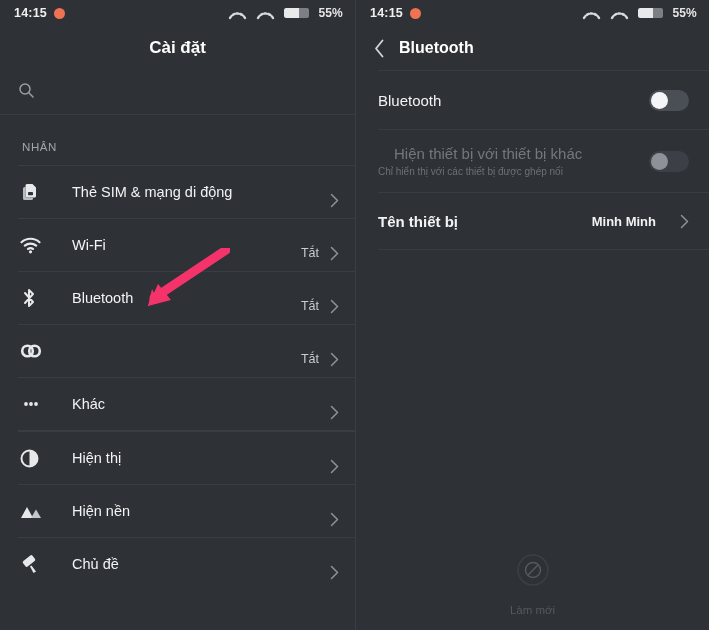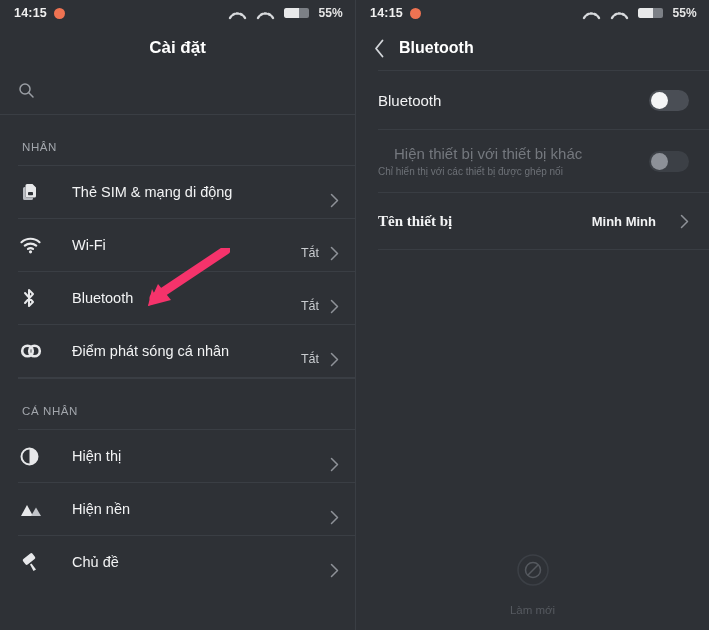--- a/index.html
+++ b/index.html
@@ -79,21 +79,21 @@
   }
   .bt-back { color:#d3d6da; display:flex; align-items:center; cursor:pointer; }
   .bt-title { font-size:16px; font-weight:bold; color:#ffffff; }
 
   .r-row {
     position:relative; min-height:56px; display:flex; align-items:center;
     padding:0 20px 0 22px;
   }
   .r-texts { display:flex; flex-direction:column; gap:4px; }
   .r-title { font-size:15px; color:#f2f3f4; }
-  .r-title.bold { font-weight:bold;font-family:Liberation Serif, serif; }
+  .r-title.bold { font-weight:bold; }
   .r-title.dim { color:#74787e;margin-left:16px; }
   .r-sub { font-size:10px; color:#6d7177; }
   .r-right { margin-left:auto; display:flex; align-items:center; gap:24px; }
   .r-value { font-size:13px; color:#f2f3f4; font-weight:bold; }
 
   .toggle {
     width:40px; height:21px; border-radius:11px;
     background:#4a4e55; position:relative; cursor:pointer;
   }
   .toggle .knob {
@@ -217,35 +217,52 @@
     </div>
     <div class="hr hr-inset"></div>
 
     <div class="row">
       <span class="row-icon">
         <svg width="22" height="18" viewBox="0 0 22 18">
           <circle cx="7.5" cy="9" r="5.3" fill="none" stroke="#e7e8ea" stroke-width="2.6"></circle>
           <circle cx="14.5" cy="9" r="5.3" fill="none" stroke="#e7e8ea" stroke-width="2.6"></circle>
         </svg>
       </span>
-      <span class="row-label">Điểm phát sóng cá nhân</span>
       <span class="row-right">
         <span class="row-value">Tắt</span>
         <span class="chev">
           <svg width="9" height="15" viewBox="0 0 9 15">
               <polyline points="1.5,1.5 7.5,7.5 1.5,13.5" fill="none" stroke="#8e9298" stroke-width="1.5" stroke-linecap="round" stroke-linejoin="round"></polyline>
             </svg>
         </span>
       </span>
     </div>
     <div class="hr hr-inset"></div>
 
-    <div class="hr hr-inset"></div>
-
-    <div class="group-label">CÁ NHÂN</div>
+    <div class="row">
+      <span class="row-icon">
+        <svg width="22" height="12" viewBox="0 0 22 12">
+          <rect x="1" y="2.5" width="20" height="7" rx="3.5" fill="#2e3136"></rect>
+          <circle cx="6" cy="6" r="1.9" fill="#e7e8ea"></circle>
+          <circle cx="11" cy="6" r="1.9" fill="#e7e8ea"></circle>
+          <circle cx="16" cy="6" r="1.9" fill="#e7e8ea"></circle>
+        </svg>
+      </span>
+      <span class="row-label">Khác</span>
+      <span class="row-right">
+        <span class="row-value"></span>
+        <span class="chev">
+          <svg width="9" height="15" viewBox="0 0 9 15">
+              <polyline points="1.5,1.5 7.5,7.5 1.5,13.5" fill="none" stroke="#8e9298" stroke-width="1.5" stroke-linecap="round" stroke-linejoin="round"></polyline>
+            </svg>
+        </span>
+      </span>
+    </div>
+    <div class="hr hr-inset"></div>
+
     <div class="hr hr-inset"></div>
 
     <div class="row">
       <span class="row-icon">
         <svg width="19" height="19" viewBox="0 0 19 19">
           <circle cx="9.5" cy="9.5" r="8" fill="none" stroke="#e7e8ea" stroke-width="2"></circle>
           <path d="M9.5 1.5 A8 8 0 0 1 9.5 17.5 Z" fill="#e7e8ea"></path>
         </svg>
       </span>
       <span class="row-label">Hiện thị</span>

